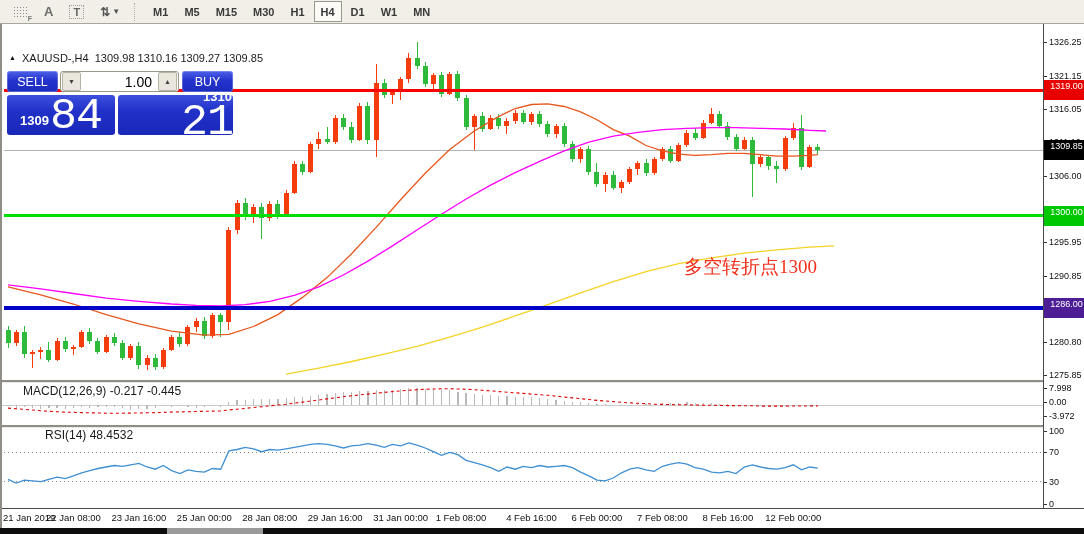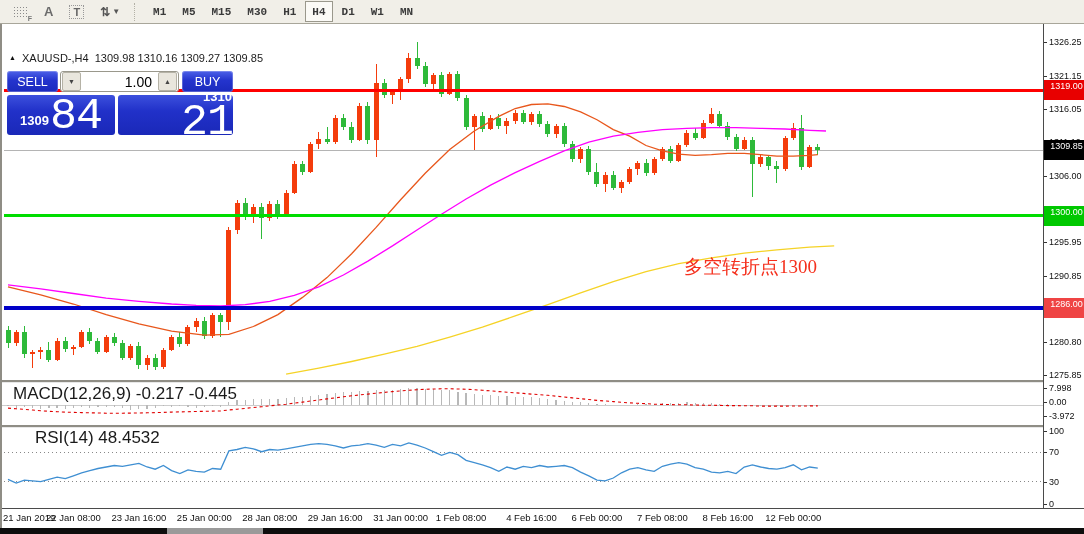--- a/index.html
+++ b/index.html
@@ -15,21 +15,21 @@
   .sep{width:6px;height:18px;border-left:1px dotted #b3b1a6;margin:0 4px 0 6px;}
   .caret{font-size:8px;color:#555;margin-left:2px;}
   
   .leftedge{position:absolute;left:0;top:24px;width:2px;height:510px;background:#8f8d85;}
   .vsep{position:absolute;left:1043px;top:24px;width:1px;height:484px;background:#4a4a4a;}
   .hsep{position:absolute;left:0;width:1084px;height:2px;background:#8f8d85;border-bottom:1px solid #e8e8e8;}
   .panel{position:absolute;left:0;background:#fff;}
   .panel svg{position:absolute;left:0;top:0;}
   .symline{position:absolute;left:9px;top:28px;font-size:11px;color:#1a1a1a;white-space:nowrap;}
   .symline .tri{font-size:7px;vertical-align:2px;margin-right:3px;color:#111;}
-  .panlabel{position:absolute;left:13px;top:3px;font-size:17px;color:#1a1a1a;white-space:nowrap;}
+  .panlabel{position:absolute;left:23px;top:3px;font-size:12px;color:#1a1a1a;white-space:nowrap;}
   
   .axis{position:absolute;left:1044px;top:24px;width:40px;height:484px;background:#fff;}
   .tick{position:absolute;left:5px;font-size:9px;color:#111;white-space:nowrap;transform:translateY(-50%);}
   .tickmark{position:absolute;left:0;width:3px;height:1px;background:#333;}
   .badge{position:absolute;left:0px;width:40px;height:20px;color:#fff;font-size:9px;line-height:12px;padding-left:5px;box-sizing:border-box;transform:translateY(-50%);text-align:center;}
   
   .timeline{position:absolute;left:0;top:509px;width:1084px;height:18px;background:#fff;}
   .tlabel{position:absolute;top:3px;font-size:9.5px;color:#111;white-space:nowrap;transform:translateX(-50%);}
   .tlabel.first{transform:none;}
   .bottomstrip{position:absolute;left:0;top:528px;width:1084px;height:6px;background:#0d0d0d;}
@@ -57,21 +57,21 @@
       </div>
     <div class="tbtn" style="font-size:13px;">A</div>
     <div class="tbtn">
         <span class="t-boxed">T</span>
       </div>
     <div class="tbtn">
         <span style="font-size:12px;color:#555;">⇅</span>
         <span class="caret">▼</span>
       </div>
     <div class="sep"></div>
-    <div id="tfbar" style="display:flex;align-items:flex-start;font-family:Liberation Mono, monospace;">
+    <div id="tfbar" style="display:flex;align-items:flex-start;">
         <div class="tbtn tf">M1</div>
         <div class="tbtn tf">M5</div>
         <div class="tbtn tf">M15</div>
         <div class="tbtn tf">M30</div>
         <div class="tbtn tf">H1</div>
         <div class="tbtn tf active">H4</div>
         <div class="tbtn tf">D1</div>
         <div class="tbtn tf">W1</div>
         <div class="tbtn tf">MN</div>
       </div>
@@ -489,21 +489,21 @@
       <div class="tick" style="top: 406.5px;">100</div>
       <div class="tickmark" style="top: 428.4px;"></div>
       <div class="tick" style="top: 428.4px;">70</div>
       <div class="tickmark" style="top: 457.6px;"></div>
       <div class="tick" style="top: 457.6px;">30</div>
       <div class="tickmark" style="top: 479.5px;"></div>
       <div class="tick" style="top: 479.5px;">0</div>
       <div class="badge" style="top: 66px; background: rgb(232, 0, 0);">1319.00</div>
       <div class="badge" style="top: 126.445px; background: rgb(0, 0, 0);">1309.85</div>
       <div class="badge" style="top: 191.514px; background: rgb(0, 200, 0);">1300.00</div>
-      <div class="badge" style="top: 283.998px; background: #ef4444;">1286.00</div>
+      <div class="badge" style="top: 283.998px; background: #4c1d95;">1286.00</div>
     </div>
 
   <div class="vsep"></div>
   <div class="leftedge"></div>
 
   <div class="bottomstrip">
       <span class="seg"></span>
     </div>
 </div>
 

